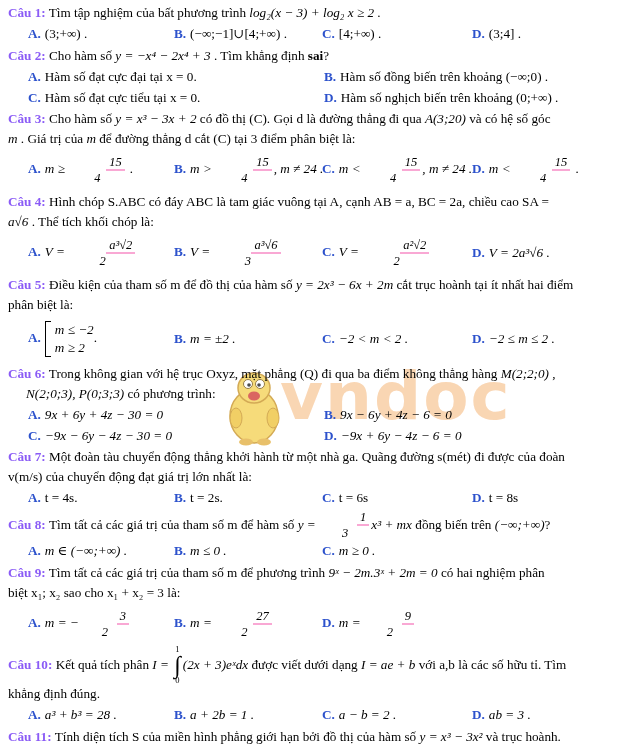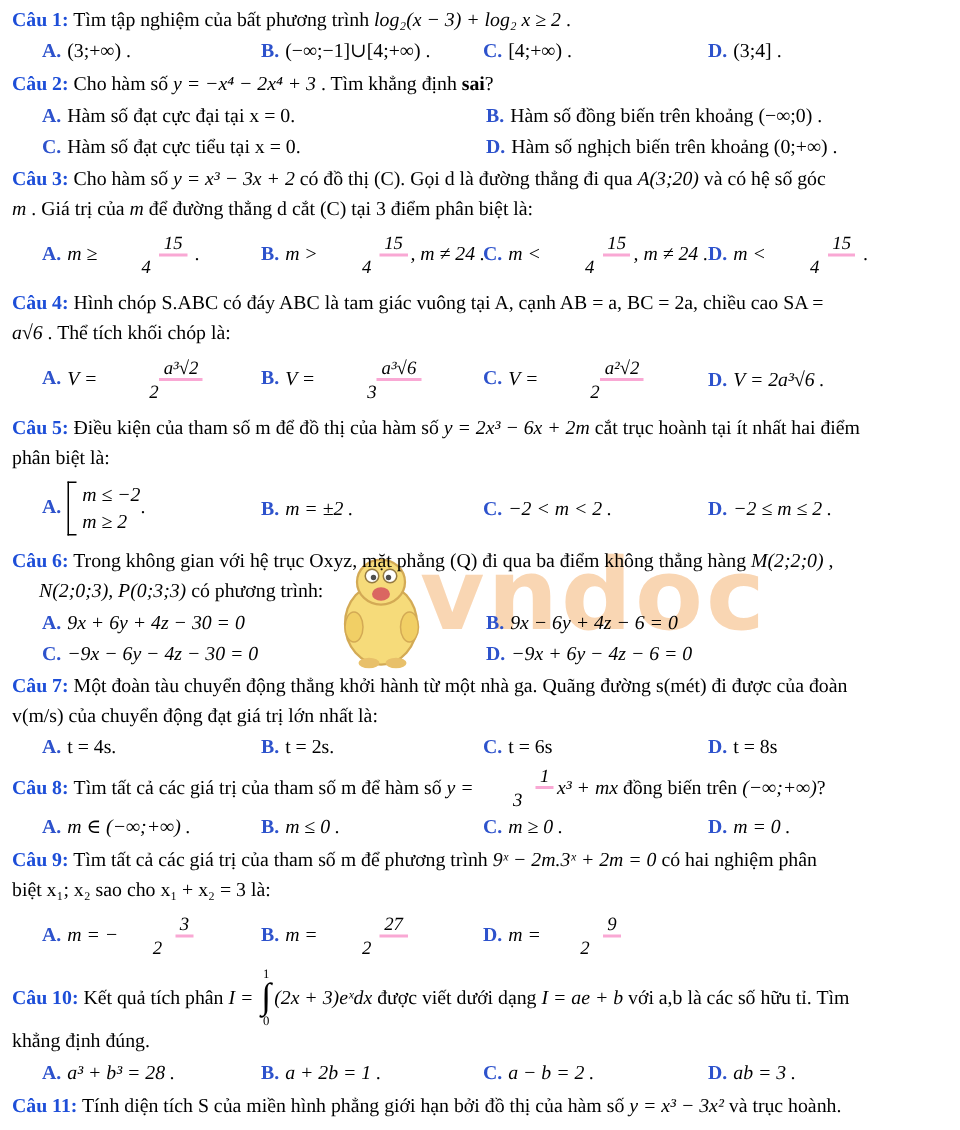--- a/index.html
+++ b/index.html
@@ -5,21 +5,21 @@
   html,body{margin:0;padding:0;background:#fff;}
   .page{
     position:relative; width:640px; height:753px; overflow:hidden; box-sizing:border-box;
     background:#fff; padding:3px 6px 0 8px;
     font-family:"Liberation Serif","DejaVu Serif",serif; font-size:13.2px; color:#000;
   }
   .content{position:relative; z-index:1;}
   .stem{line-height:20px; white-space:pre-wrap;}
   .stemflex{display:flex; align-items:center; white-space:pre; line-height:20px;}
   .q{margin:0 0 1px 0;}
-  .qlabel{color:#1d4ed8; font-weight:bold;}
+  .qlabel{color:#8b5cf6; font-weight:bold;}
   .mi{font-style:italic;}
   .bold{font-weight:bold;}
   .opts4{display:grid; grid-template-columns:146px 148px 150px 1fr; padding-left:20px; line-height:22px; align-items:center;}
   .opts2{display:grid; grid-template-columns:296px 1fr; padding-left:20px; line-height:21px;}
   .fracrow{min-height:42px;}
   .casesrow{min-height:48px;}
   .opt{white-space:pre;}
   .ol{color:#2d52cc; font-weight:bold; margin-right:4px;}
   .frac{display:inline-flex; flex-direction:column; align-items:center; vertical-align:middle; margin:0 2px; font-style:italic; font-size:12.5px;}
   .frac .num{display:block; padding:0 3px; border-bottom:2px solid #f9a8d4; line-height:1.15;margin-left:36px;}
@@ -137,21 +137,20 @@
         <span class="opt"><span class="ol">D.</span><span>t = 8s</span></span>
       </div>
     </div>
 
     <div class="q">
       <div class="stemflex" style="height:30px;align-items:center;"><span class="qlabel">Câu 8:</span><span> </span><span>Tìm tất cả các giá trị của tham số m để hàm số </span><span class="mi">y = </span><span class="frac"><span class="num">1</span><span class="den">3</span></span><span class="mi">x³ + mx</span><span> đồng biến trên </span><span class="mi">(−∞;+∞)</span><span>?</span></div>
       <div class="opts4">
         <span class="opt"><span class="ol">A.</span><span class="mi">m ∈ (−∞;+∞) .</span></span>
         <span class="opt"><span class="ol">B.</span><span class="mi">m ≤ 0 .</span></span>
         <span class="opt"><span class="ol">C.</span><span class="mi">m ≥ 0 .</span></span>
-        <span class="opt"><span class="ol">D.</span><span class="mi">m = 0 .</span></span>
       </div>
     </div>
 
     <div class="q">
       <div class="stem"><span class="qlabel">Câu 9:</span> <span>Tìm tất cả các giá trị của tham số m để phương trình </span><span class="mi">9ˣ − 2m.3ˣ + 2m = 0</span><span> có hai nghiệm phân</span></div>
       <div class="stem"><span>biệt x₁; x₂ sao cho x₁ + x₂ = 3 là:</span></div>
       <div class="opts4 fracrow">
         <span class="opt"><span class="ol">A.</span><span class="mi">m = −</span><span class="frac"><span class="num">3</span><span class="den">2</span></span></span>
         <span class="opt"><span class="ol">B.</span><span class="mi">m = </span><span class="frac"><span class="num">27</span><span class="den">2</span></span></span>
         <span class="opt"><span class="ol">D.</span><span class="mi">m = </span><span class="frac"><span class="num">9</span><span class="den">2</span></span></span>

